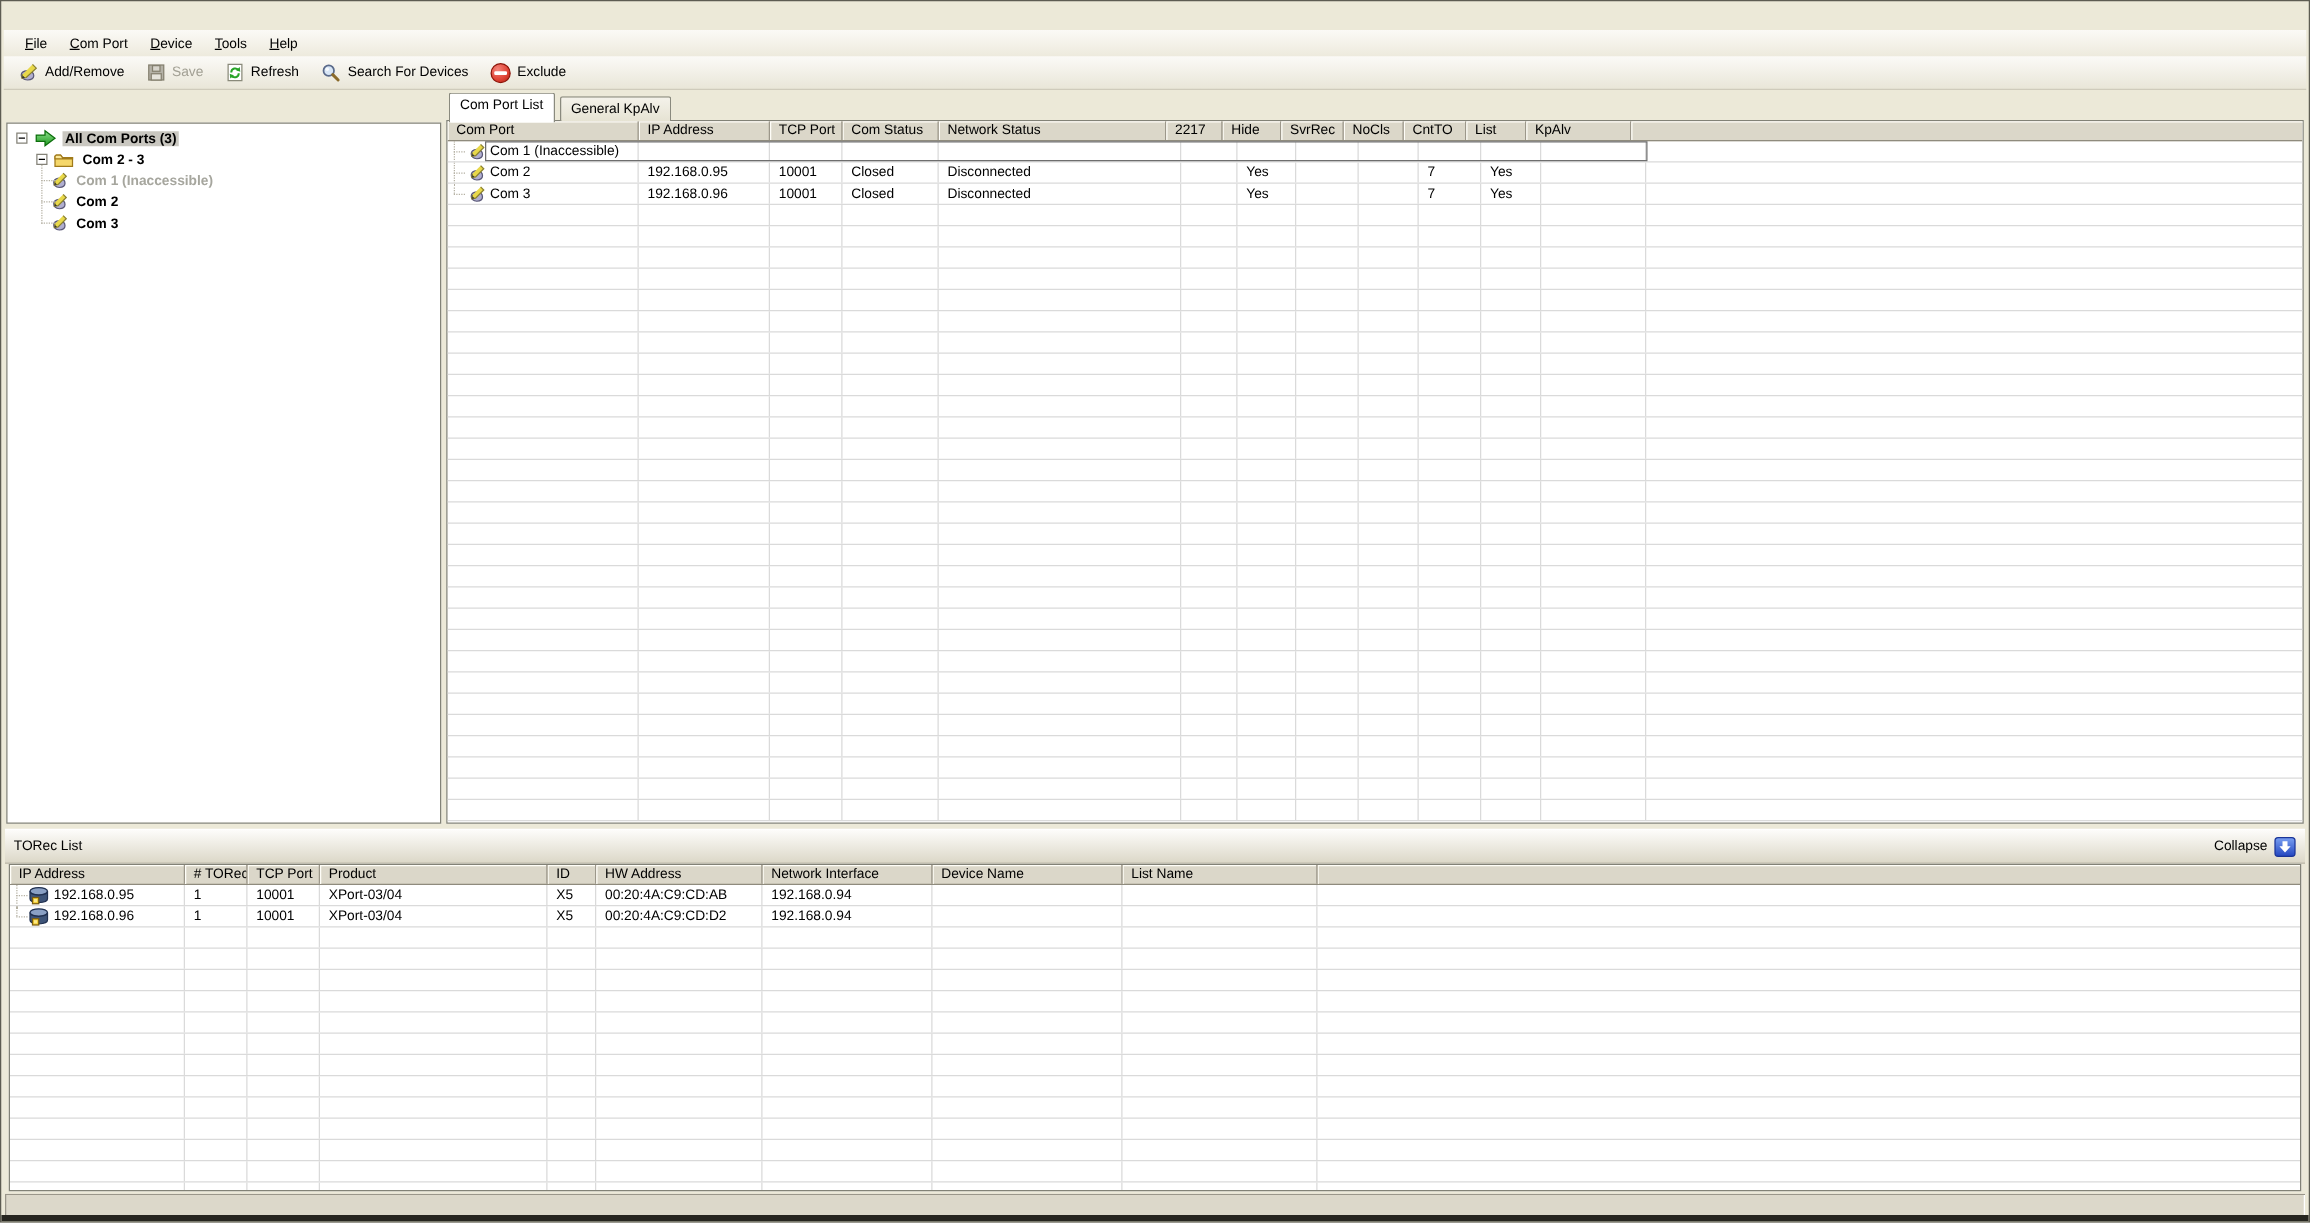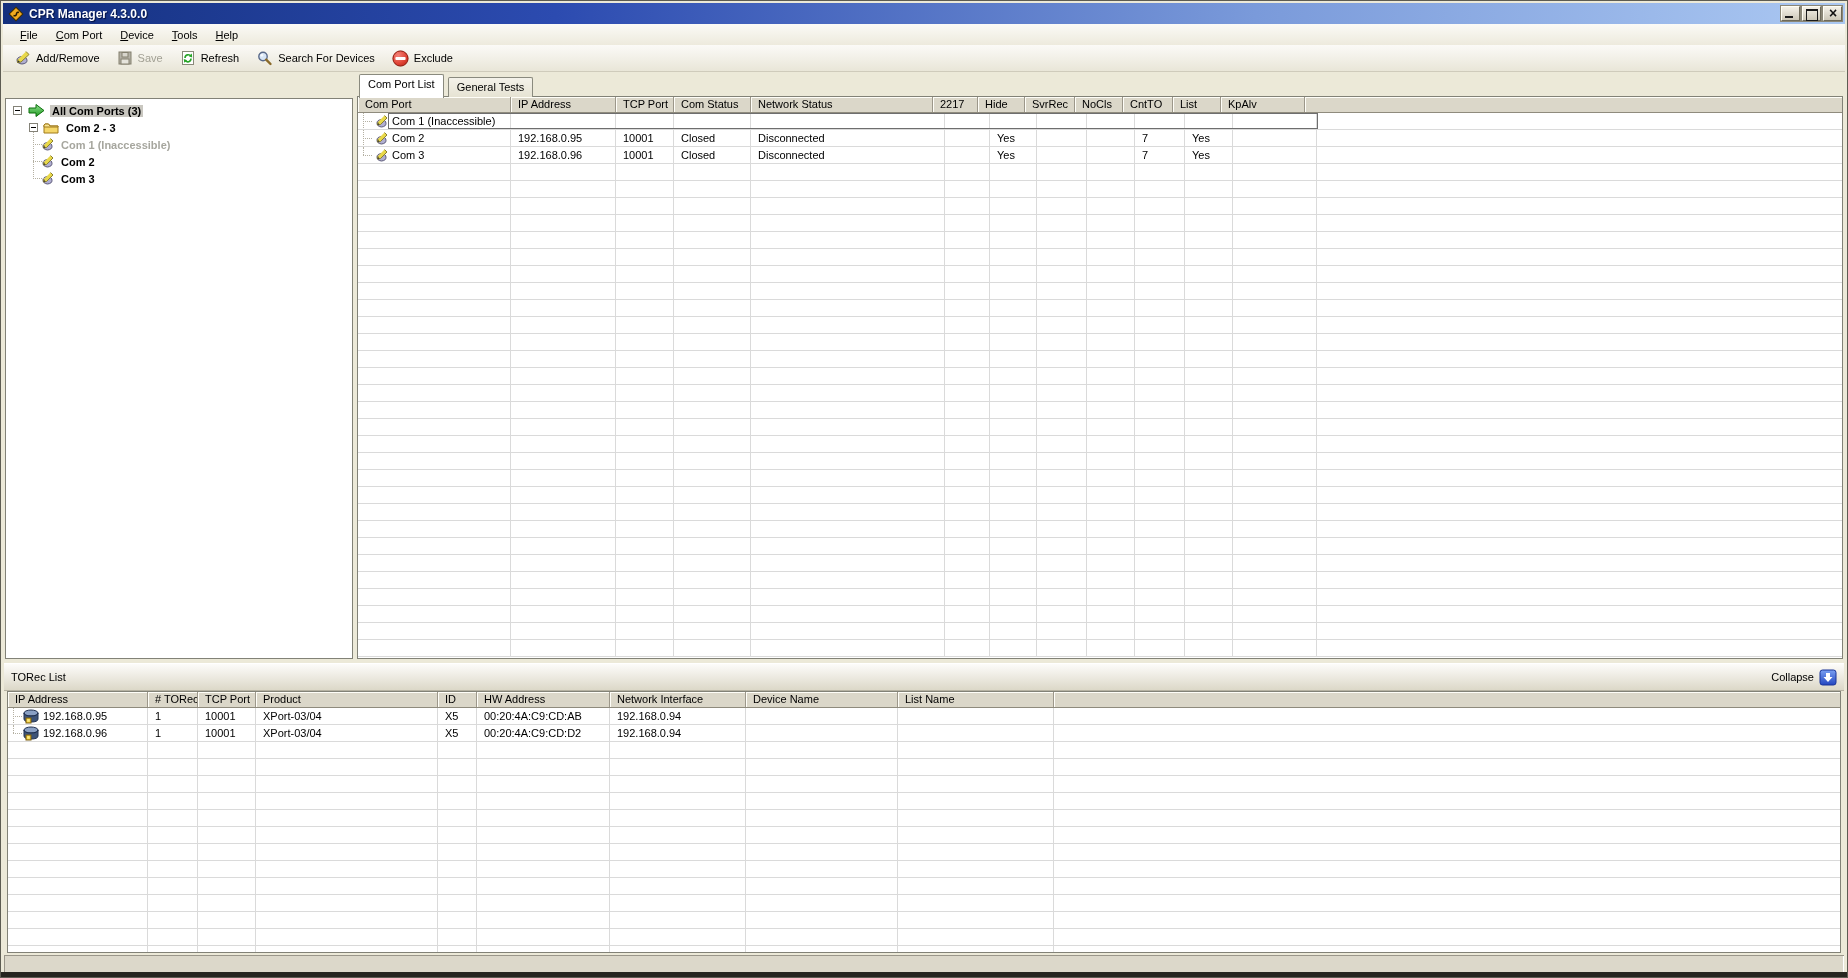--- a/index.html
+++ b/index.html
@@ -108,32 +108,20 @@
     background:#dcd8ca;
     box-shadow:inset 1px 1px 0 #9a968a, inset -1px -1px 0 #fff;
   }
   .bottom-edge { position:absolute; left:0; bottom:0; width:100%; height:5px; background:#26251f; }
 </style>
 </head>
 <body>
 
 <div class="window">
 
-  <div class="titlebar">
-    <span class="icon">
-      <svg width="16" height="16" viewBox="0 0 16 16">
-        <rect x="3.2" y="3.2" width="9.6" height="9.6" transform="rotate(45 8 8)" fill="#f0a91e" stroke="#3a2a00"></rect>
-        <path d="M5.5 9.5 Q8 10.5 8.5 8 Q9 5.5 11 6.5" fill="none" stroke="#2a1a00" stroke-width="1.6"></path>
-      </svg>
-    </span>
-    <span class="title">CPR Manager 4.3.0.0</span>
-    <span class="wb wb-min"></span>
-    <span class="wb wb-max"></span>
-    <span class="wb wb-close"></span>
-  </div>
 
   <div class="menubar" id="menubar">
       <span class="menu-item"><u>F</u>ile</span>
       <span class="menu-item"><u>C</u>om Port</span>
       <span class="menu-item"><u>D</u>evice</span>
       <span class="menu-item"><u>T</u>ools</span>
       <span class="menu-item"><u>H</u>elp</span>
     </div>
   <div class="toolbar" id="toolbar">
       <div class="tbtn">
@@ -253,21 +241,21 @@
         <span class="lbl">Com 3</span>
       </div>
       <div class="conn" style="left: 27px; top: 33px; height: 47px; border-left-width: 1px;"></div>
       <div class="conn" style="left: 27px; top: 45px; width: 11px; border-top-width: 1px;"></div>
       <div class="conn" style="left: 27px; top: 62px; width: 11px; border-top-width: 1px;"></div>
       <div class="conn" style="left: 27px; top: 79px; width: 11px; border-top-width: 1px;"></div>
     </div>
 
   <div class="tabs">
     <span class="tab active">Com Port List</span>
-    <span class="tab">General Tests</span>
+    <span class="tab">General KpAlv</span>
   </div>
   <div class="tab-panel">
     <div id="mtable">
         <div class="thead">
           <div class="th" style="width: 153px;">Com Port</div>
           <div class="th" style="width: 105px;">IP Address</div>
           <div class="th" style="width: 58px;">TCP Port</div>
           <div class="th" style="width: 77px;">Com Status</div>
           <div class="th" style="width: 182px;">Network Status</div>
           <div class="th" style="width: 45px;">2217</div>

